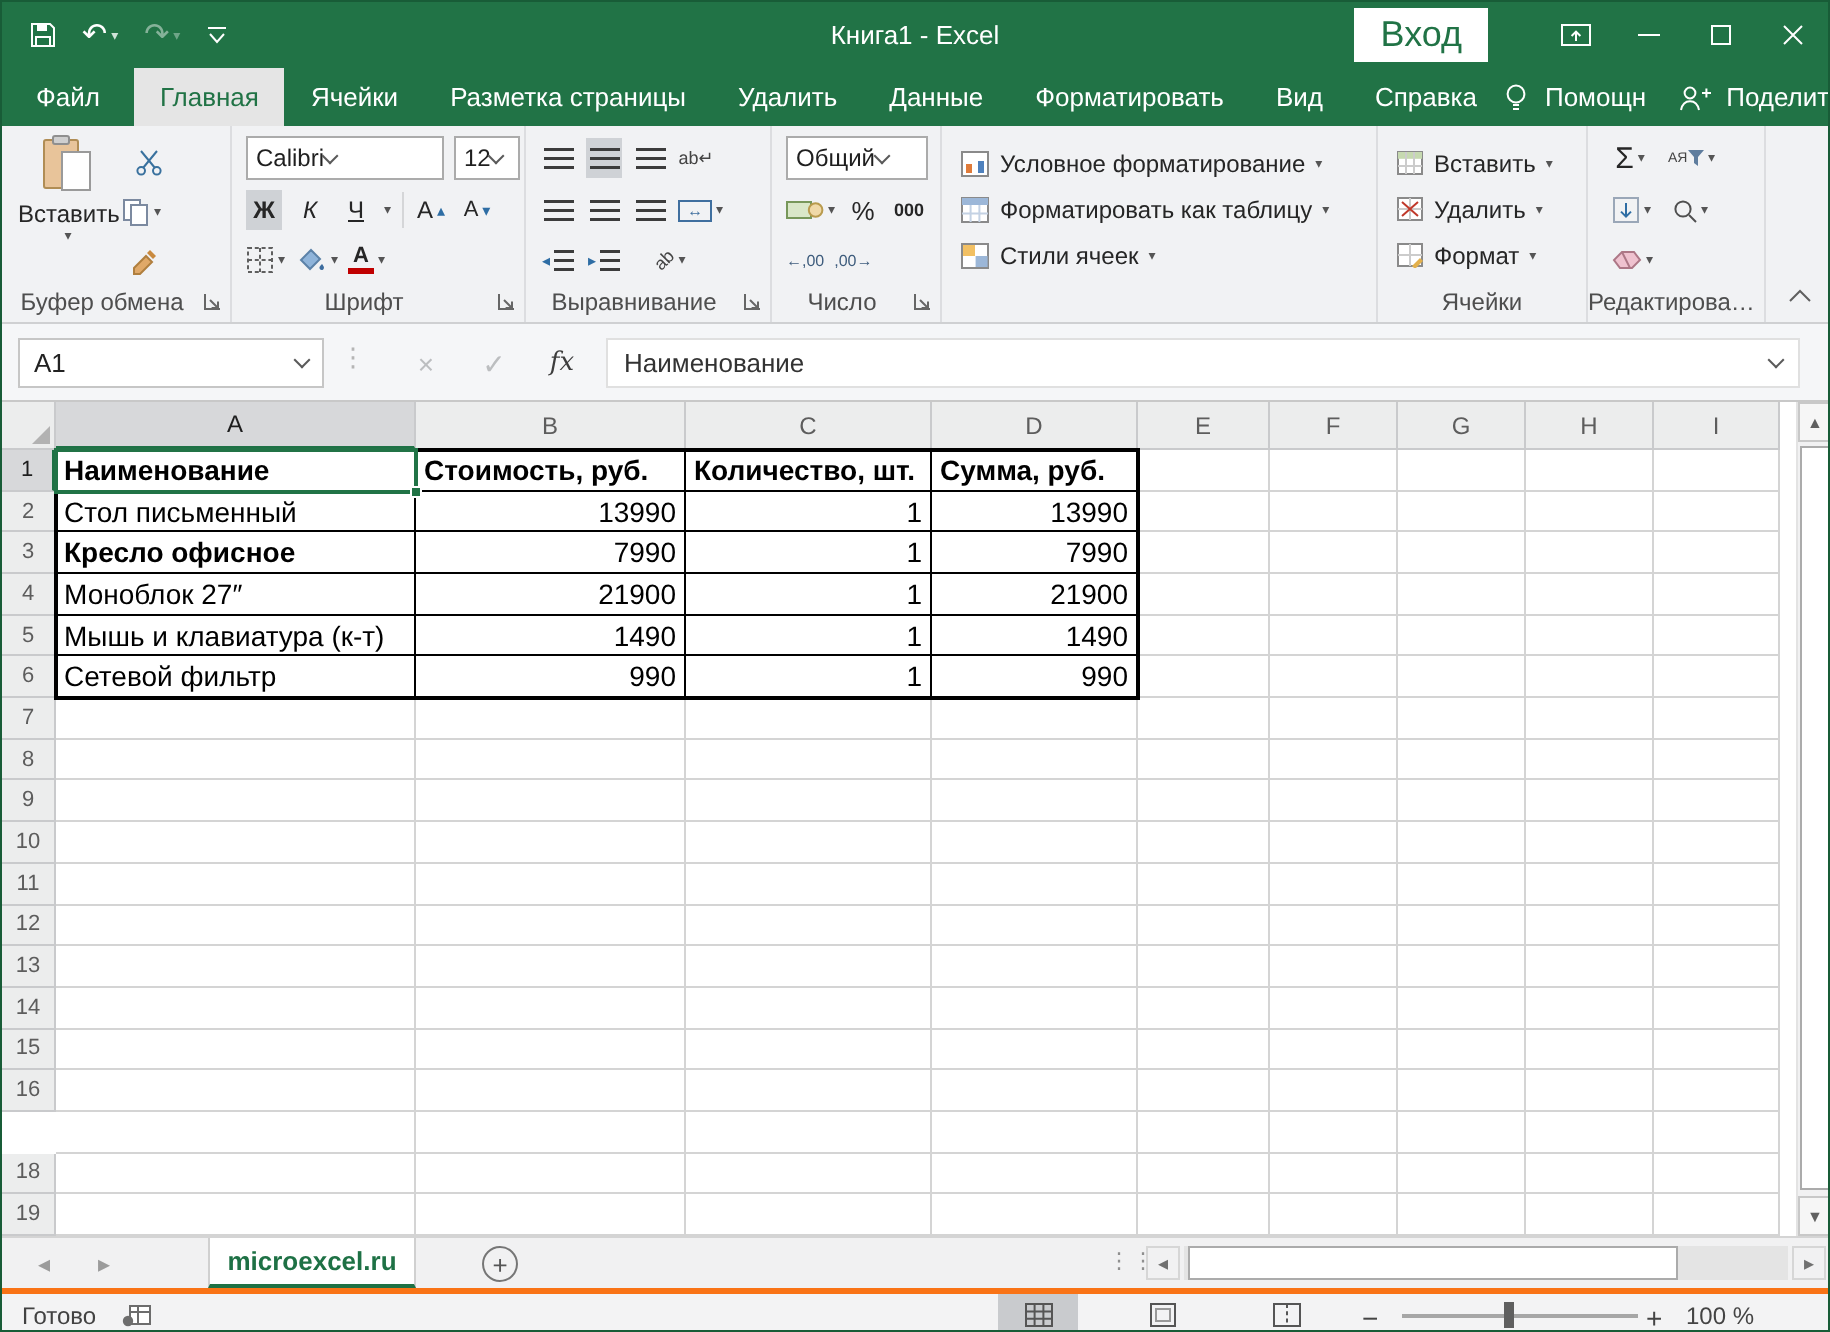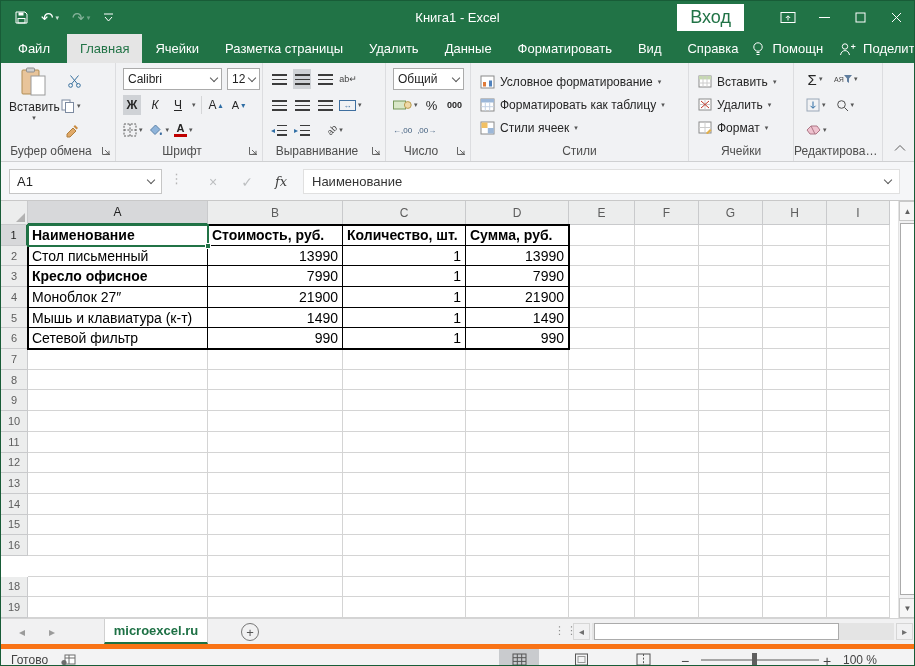--- a/index.html
+++ b/index.html
@@ -30,21 +30,21 @@
   #ribbon{position:absolute;left:0;top:62px;width:100%;height:99px;background:#f1f2f4;
           border-bottom:1px solid #cfd0d2;font-size:12px;color:#262626}
   .grp{position:absolute;top:0;height:98px;border-right:1px solid #dcdde0}
   .grp-label{position:absolute;bottom:3px;left:0;right:14px;text-align:center;font-size:12px;color:#4e4e4e;
              white-space:nowrap;overflow:hidden;text-overflow:ellipsis}
   .launcher{position:absolute;right:3px;bottom:5px;width:11px;height:11px}
   .row{position:absolute;left:0;display:flex;align-items:center;gap:5px;height:22px;padding-left:7px}
   .r1{top:5px}.r2{top:31px}.r3{top:56px}
   .ib{display:flex;align-items:center;justify-content:center;min-width:18px;height:20px;gap:2px}
   .tgl{background:#cfd2d6}
-  .combo{display:flex;align-items:center;justify-content:space-between;background:#fff;
+  .combo{display:flex;align-items:center;background:#fff;
          border:1px solid #ababab;height:22px;padding:0 4px;color:#1f1f1f;font-size:12px}
   .chev{width:6px;height:6px;border:solid #5a5a5a;border-width:0 0 1.5px 1.5px;transform:rotate(-45deg);margin-top:-3px}
   .dda{font-size:7px;color:#555}
   .bchar{font-weight:bold}.ichar{font-style:italic}.uchar{text-decoration:underline}
   .li{width:15px;height:11px;background:repeating-linear-gradient(to bottom,#3c3c3c 0 1.5px,transparent 1.5px 4.6px)}
   .mini{font-size:8px;color:#2e6da4}
   .vsep{width:1px;height:18px;background:#d5d6d8}
   .clrbar{width:13px;height:3.5px;margin-top:1px}
   .menu-row{position:absolute;left:0;display:flex;align-items:center;gap:5px;height:21px;padding-left:9px;white-space:nowrap}
   .m1{top:8px}.m2{top:31px}.m3{top:54px}
@@ -86,21 +86,21 @@
             border-right:1px solid #d0d0d0;border-bottom:2px solid #1e7145;display:flex;align-items:center;
             justify-content:center;color:#1e7145;font-weight:bold;font-size:13px}
   #addsheet{position:absolute;left:240px;top:4px;width:18px;height:18px;border:1px solid #767676;border-radius:50%;
             display:flex;align-items:center;justify-content:center;color:#555;font-size:13px;line-height:1}
   #hdots{position:absolute;left:553px;top:5px;color:#8f8f8f;font-size:11px;letter-spacing:1px}
   .hbtn{position:absolute;top:4px;width:17px;height:17px;display:flex;align-items:center;justify-content:center;
         color:#707070;font-size:10px;background:#f1f1f2;border:1px solid #d6d6d6}
   #htrack{position:absolute;left:591px;top:4px;width:302px;height:17px;background:#e4e4e4}
   #hthumb{position:absolute;left:2px;top:0;width:245px;height:17px;background:#fff;border:1px solid #ababab}
   
-  #statusbar{position:absolute;left:0;top:643px;width:100%;height:22px;background:#f3f3f4;border-top:5px solid #f97316;
+  #statusbar{position:absolute;left:0;top:643px;width:100%;height:22px;background:#f3f3f4;border-top:3px solid #f97316;
              font-size:12px;color:#424242}
   #ready{position:absolute;left:10px;top:4px}
   .vwbtn{position:absolute;top:0;width:40px;height:21px;display:flex;align-items:center;justify-content:center}
   .vwbtn.on{background:#c9cbce}
   .zlbl{position:absolute;top:4px;color:#444}
   #ztrack{position:absolute;left:700px;top:10px;width:118px;height:2px;background:#a6a6a6}
   #zhandle{position:absolute;left:751px;top:4px;width:5px;height:13px;background:#5f5f5f}
 </style>
 </head>
 <body>
@@ -379,21 +379,20 @@
       </div>
       <div class="menu-row m3">
         <svg width="15" height="14">
             <rect x="1" y="1" width="13" height="12" fill="#fff" stroke="#8a8a8a"></rect>
             <rect x="1.5" y="1.5" width="6" height="5.5" fill="#f2c063"></rect>
             <rect x="7.8" y="7" width="6" height="5.5" fill="#9cb7d8"></rect>
           </svg>
         <span>Стили ячеек</span>
         <span class="dda">▾</span>
       </div>
-      <div class="grp-label" style="right:0">Стили</div>
     </div>
 
     <div class="grp" style="left:688px;width:105px">
       <div class="menu-row m1">
         <svg width="14" height="13">
             <rect x="1" y="1" width="12" height="11" fill="#fff" stroke="#8a8a8a"></rect>
             <rect x="1" y="1" width="12" height="3.4" fill="#c6d9b0"></rect>
             <path d="M1 8h12M5 1v11M9 1v11" stroke="#cccccc"></path>
           </svg>
         <span>Вставить</span>

